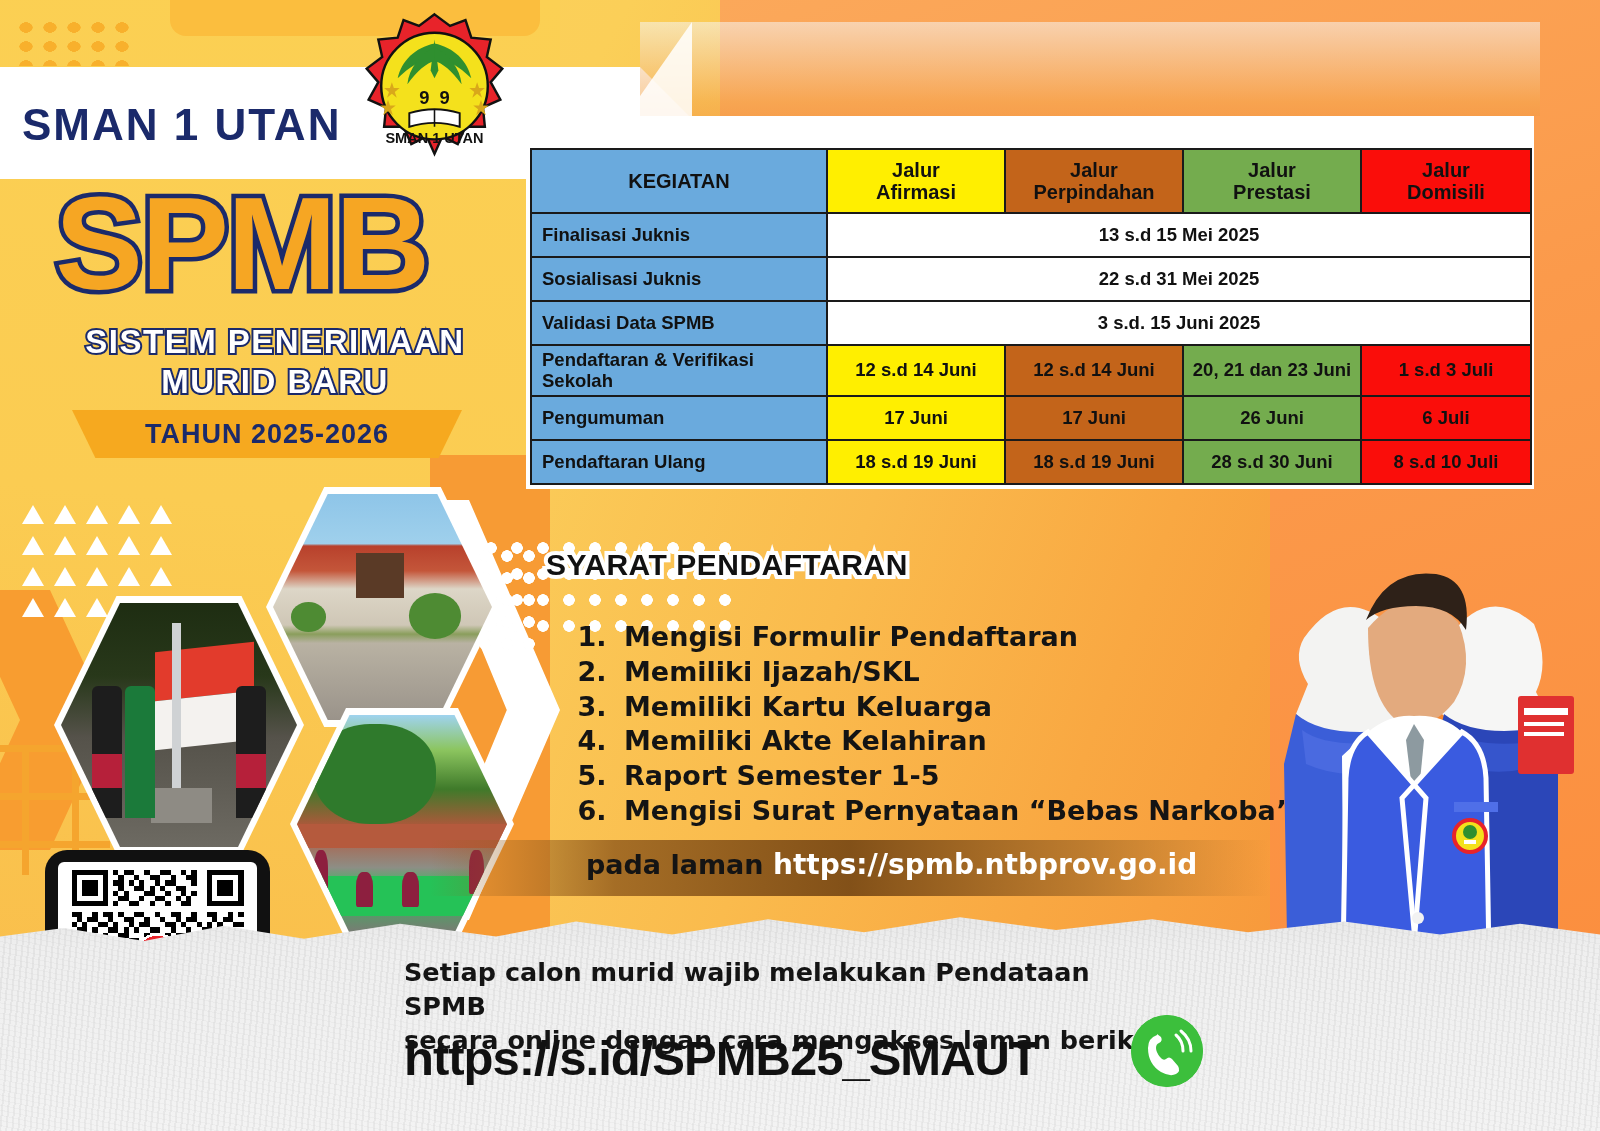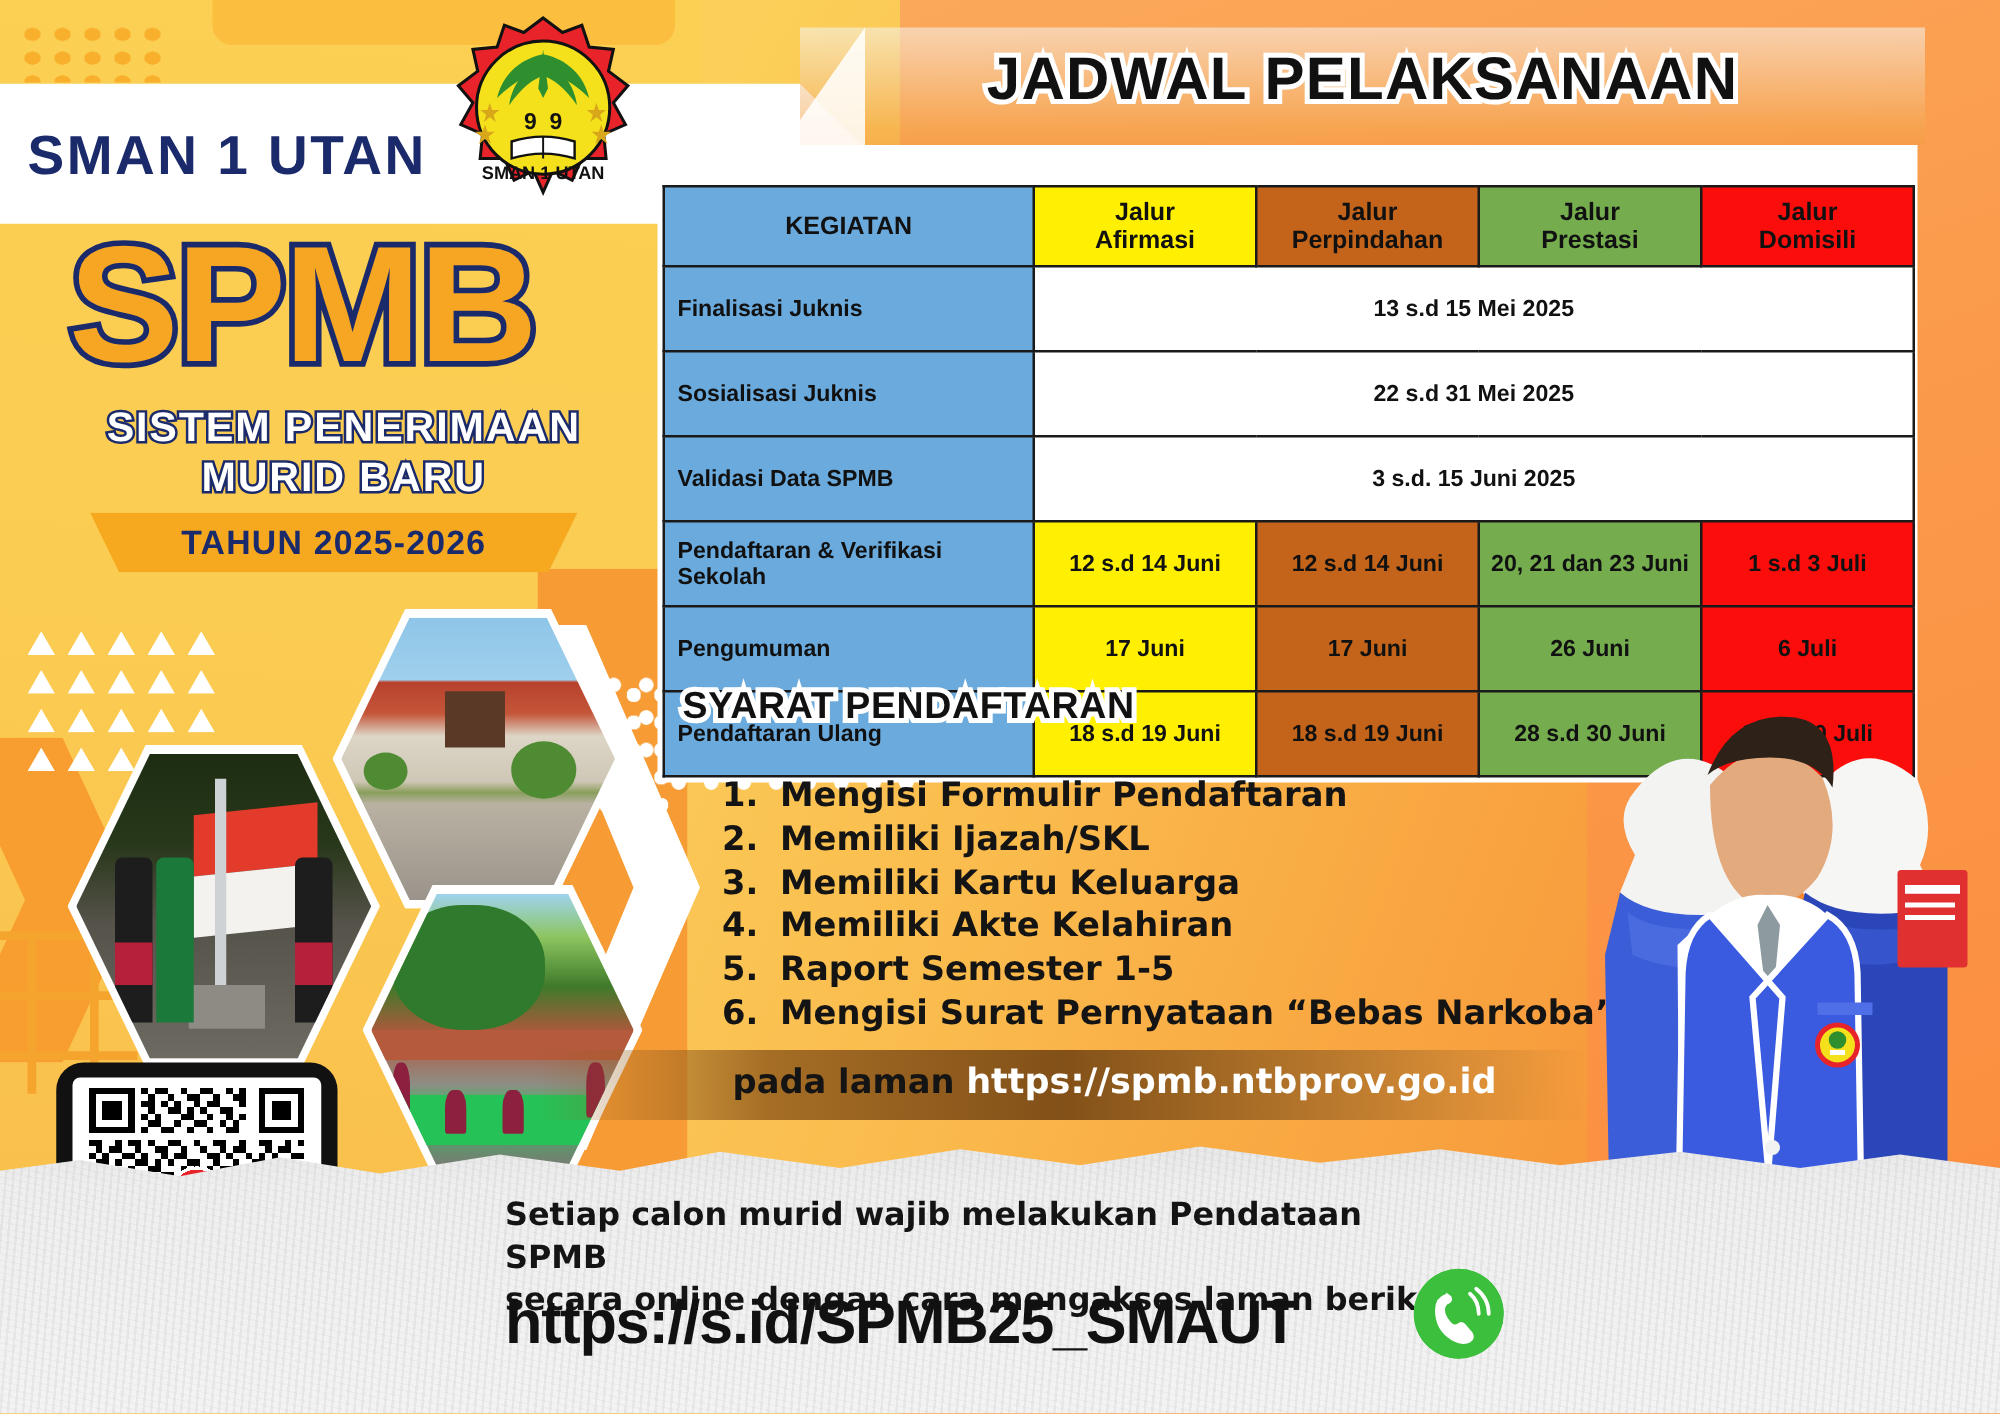--- a/index.html
+++ b/index.html
@@ -135,21 +135,21 @@
   .c-keg{background:#6aaadd;text-align:left !important;padding-left:10px !important;font-size:19px;
      width:300px;}
   .c-head-keg{background:#6aaadd;font-size:20px;}
   .c-y{background:#ffef00;}
   .c-o{background:#c3641a;}
   .c-g{background:#74ac4e;}
   .c-r{background:#fa0d0a;}
   .c-w{background:#fff;}
   tr.r-head td{height:64px;font-size:20px;}
   tr.r-tall td{height:42px;}
-  tr.r-two td{height:68px;}
+  tr.r-two td{height:44px;}
 
   
   .syarat-h{position:absolute;left:546px;top:548px;font-size:30px;font-weight:bold;color:#111;
      letter-spacing:.5px;-webkit-text-stroke:8px #fff;paint-order:stroke fill;}
   .syarat-list{position:absolute;left:556px;top:620px;width:760px;
      font-family:"DejaVu Sans",sans-serif;font-size:27px;font-weight:bold;color:#141414;
      line-height:1.29;}
   .syarat-list li{margin-left:60px;padding-left:8px;}
   .laman-band{position:absolute;left:430px;top:840px;width:840px;height:56px;
      background:linear-gradient(90deg,rgba(240,165,60,0) 0%,rgba(150,95,30,.85) 22%,
@@ -603,21 +603,20 @@
         <circle cx="16.5" cy="15.4" r="1.5" fill="#2f8f2f"></circle>
         <rect x="14.6" y="17.6" width="3.8" height="1.1" fill="#fff"></rect>
       </svg>
     </div>
     <div class="scan-row">
       <span class="scan-phone"></span>
       <span class="scan-txt">SCAN ME</span>
     </div>
   </div>
 
-  <div class="jadwal-h">JADWAL PELAKSANAAN</div>
 
   <div class="tbl-wrap">
     <table class="sched">
       <colgroup>
         <col style="width:296px">
           <col style="width:178px">
           <col style="width:178px">
           <col style="width:178px">
           <col style="width:170px">
       </colgroup>

